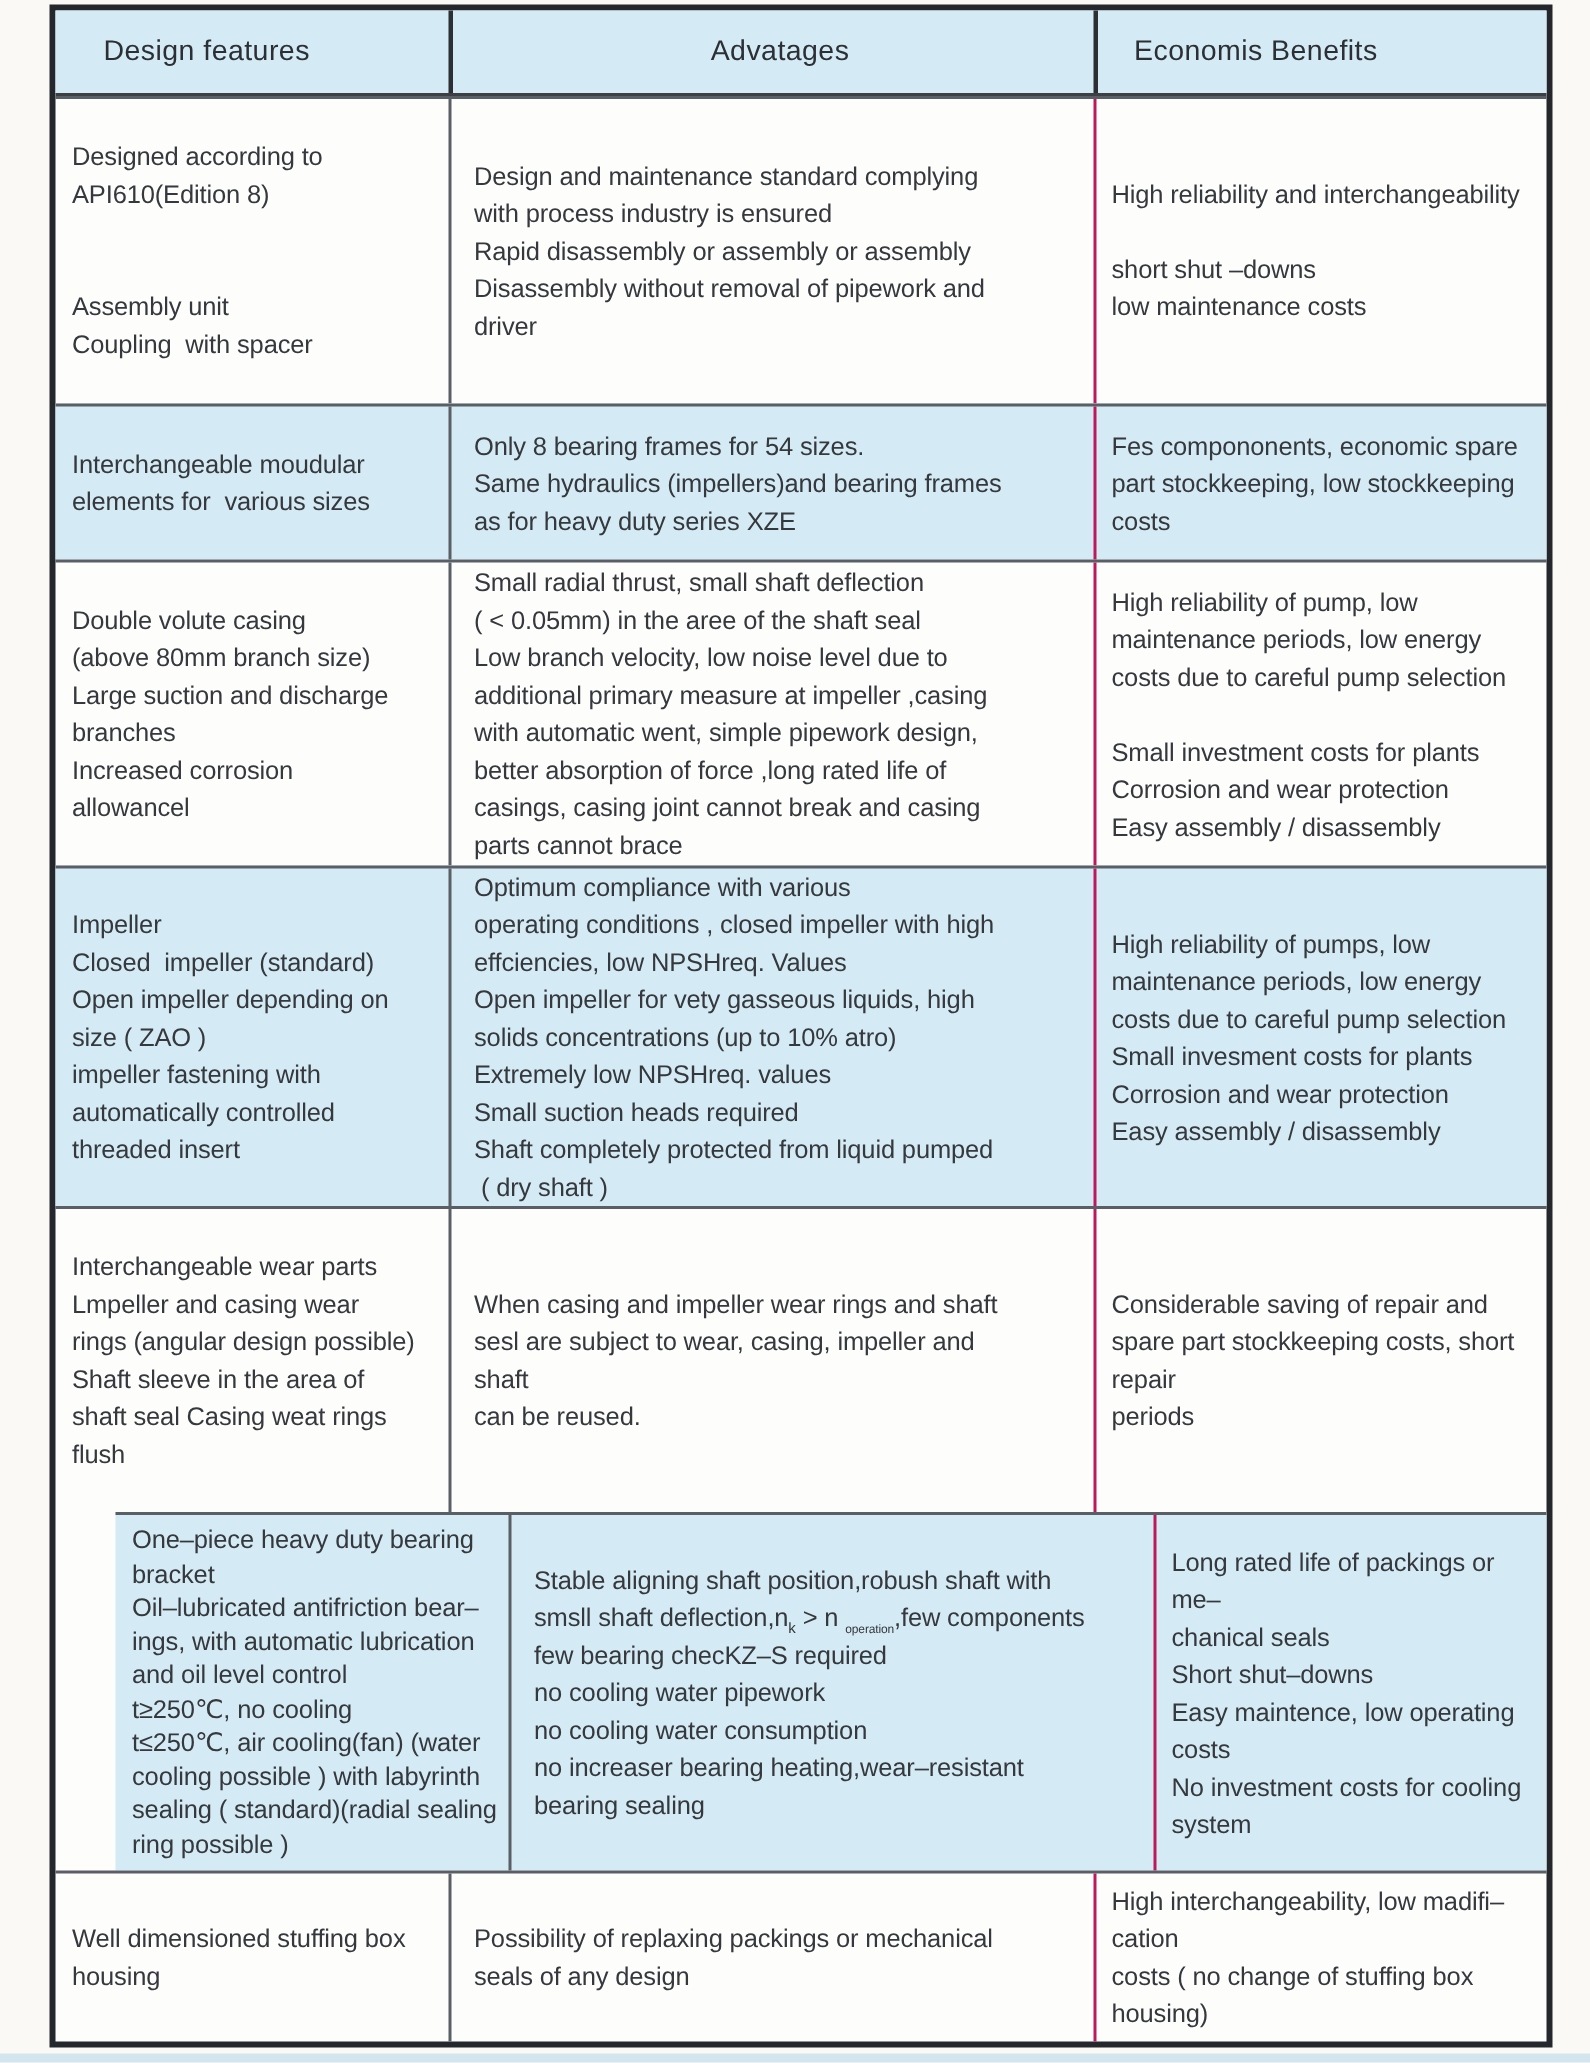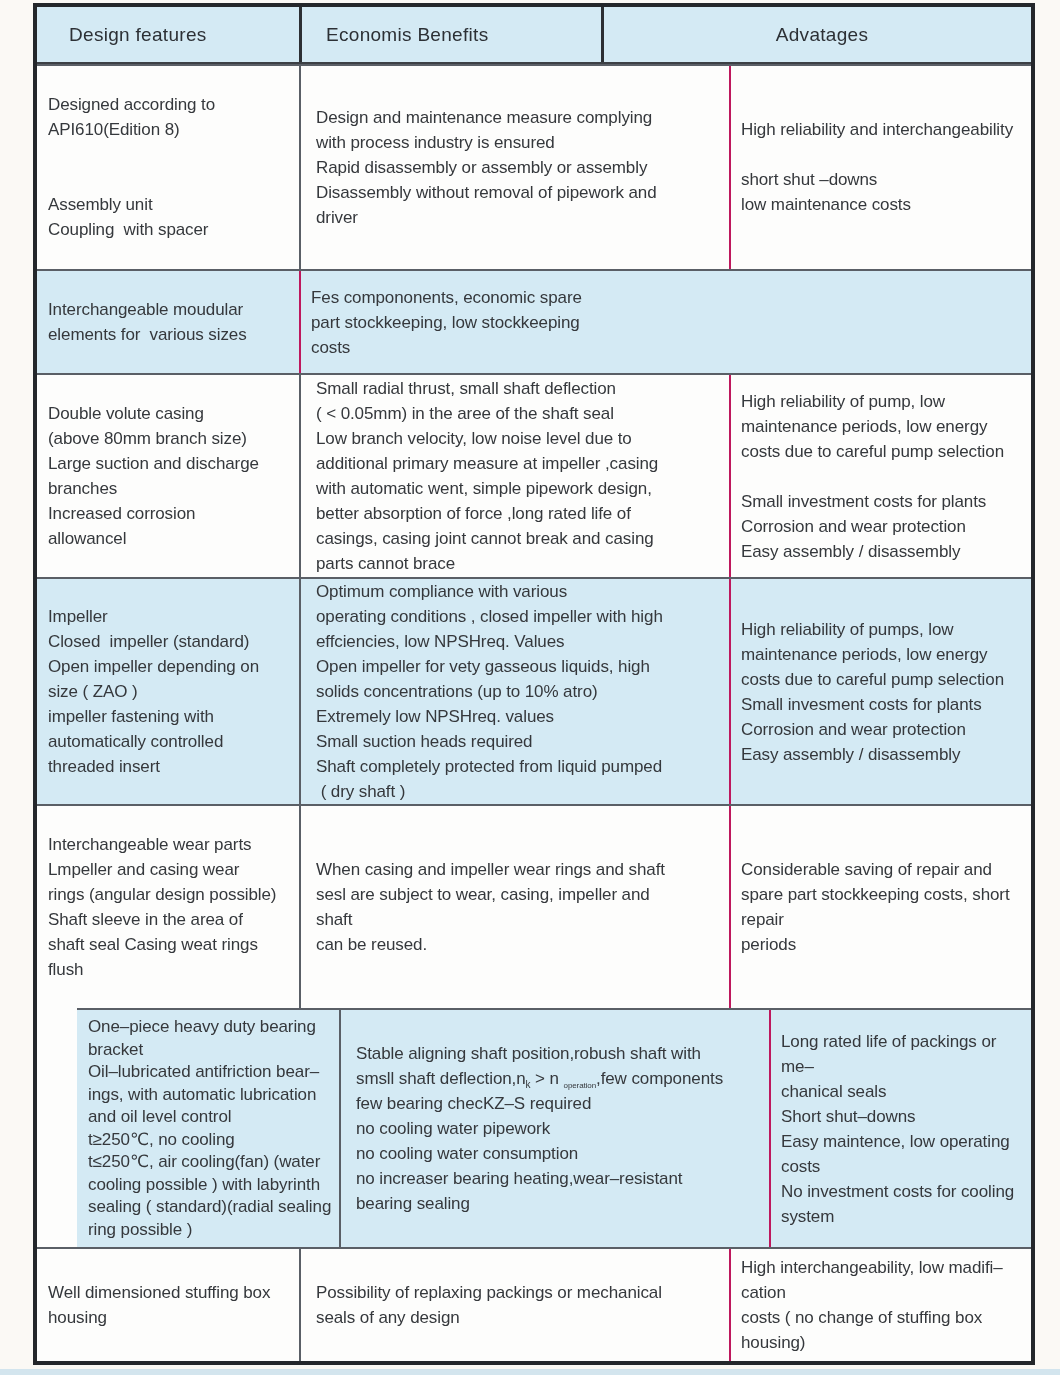--- a/index.html
+++ b/index.html
@@ -47,56 +47,61 @@
 </style>
 </head>
 <body>
 
 <div class="table">
 
   <div class="row header rh0">
     <div class="cell c1">
       <div class="txt">Design features</div>
     </div>
+    <div class="cell c2">
+      <div class="txt">Advatages</div>
+    </div>
     <div class="cell c3">
       <div class="txt">Economis Benefits</div>
-    </div>
-    <div class="cell c2">
-      <div class="txt">Advatages</div>
     </div>
   </div>
 
   <div class="row rh1">
     <div class="cell c1">
       <div class="txt">Designed according to
 API610(Edition 8)
 
 
 Assembly unit
 Coupling  with spacer</div>
     </div>
     <div class="cell c2">
-      <div class="txt">Design and maintenance measure complying
+      <div class="txt">Design and maintenance standard complying
 with process industry is ensured
 Rapid disassembly or assembly or assembly
 Disassembly without removal of pipework and
 driver</div>
     </div>
     <div class="cell c3">
       <div class="txt">High reliability and interchangeability
 
 short shut –downs
 low maintenance costs</div>
     </div>
   </div>
 
   <div class="row alt rh2">
     <div class="cell c1">
       <div class="txt">Interchangeable moudular
 elements for  various sizes</div>
+    </div>
+    <div class="cell c2">
+      <div class="txt">Only 8 bearing frames for 54 sizes.
+Same hydraulics (impellers)and bearing frames
+as for heavy duty series XZE</div>
     </div>
     <div class="cell c3">
       <div class="txt">Fes compononents, economic spare
 part stockkeeping, low stockkeeping
 costs</div>
     </div>
   </div>
 
   <div class="row rh3">
     <div class="cell c1">

